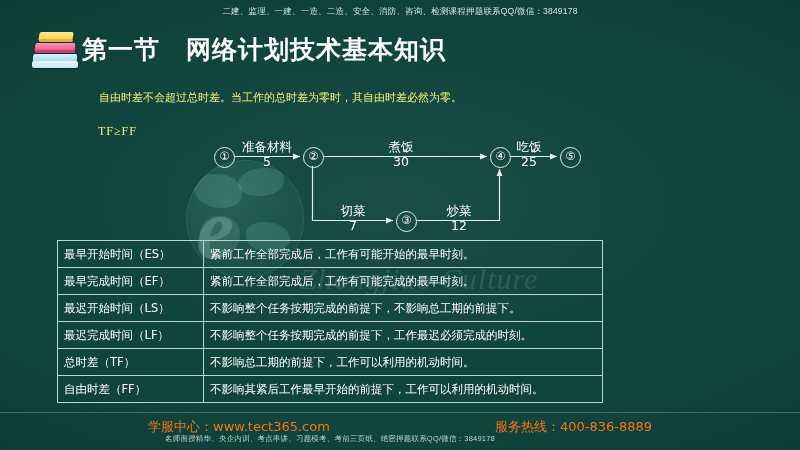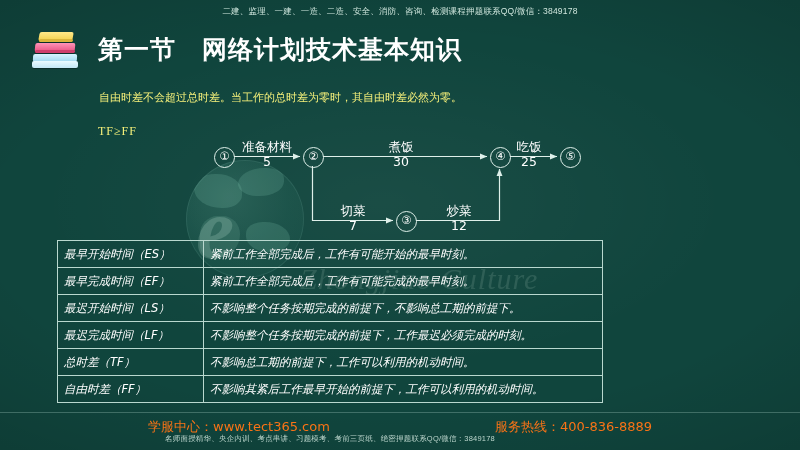--- a/index.html
+++ b/index.html
@@ -101,21 +101,20 @@
     color: #cfe6dd;
     letter-spacing: 0.2px;
     white-space: nowrap;
   }
 
   
   .titlerow {
     left: 30px; top: 27px;
     display: flex;
     align-items: center;
-    gap: 16px;
   }
   .books {
     position: relative;
     width: 52px;
     height: 44px;
     flex: 0 0 auto;
   }
   .books .bk {
     position: absolute;
     border-radius: 2px;
@@ -183,21 +182,20 @@
   }
   .act .nm { font-size: 12.5px; line-height: 15px; font-family: "DejaVu Sans","Liberation Sans",sans-serif; }
   .act .du { font-size: 12.5px; line-height: 15px; font-family: "DejaVu Sans","Liberation Sans",sans-serif; }
 
   
   .tbl {
     left: 57px; top: 240px;
     width: 546px;
     border-collapse: collapse;
     table-layout: fixed;
-    font-style: italic;
   }
   .tbl td {
     border: 1px solid #b9d8cf;
     color: #ffffff;
     font-size: 11.5px;
     height: 26px;
     padding: 0 6px;
     font-family: "DejaVu Sans", "Liberation Sans", sans-serif;
     line-height: 14px;
     white-space: nowrap;

